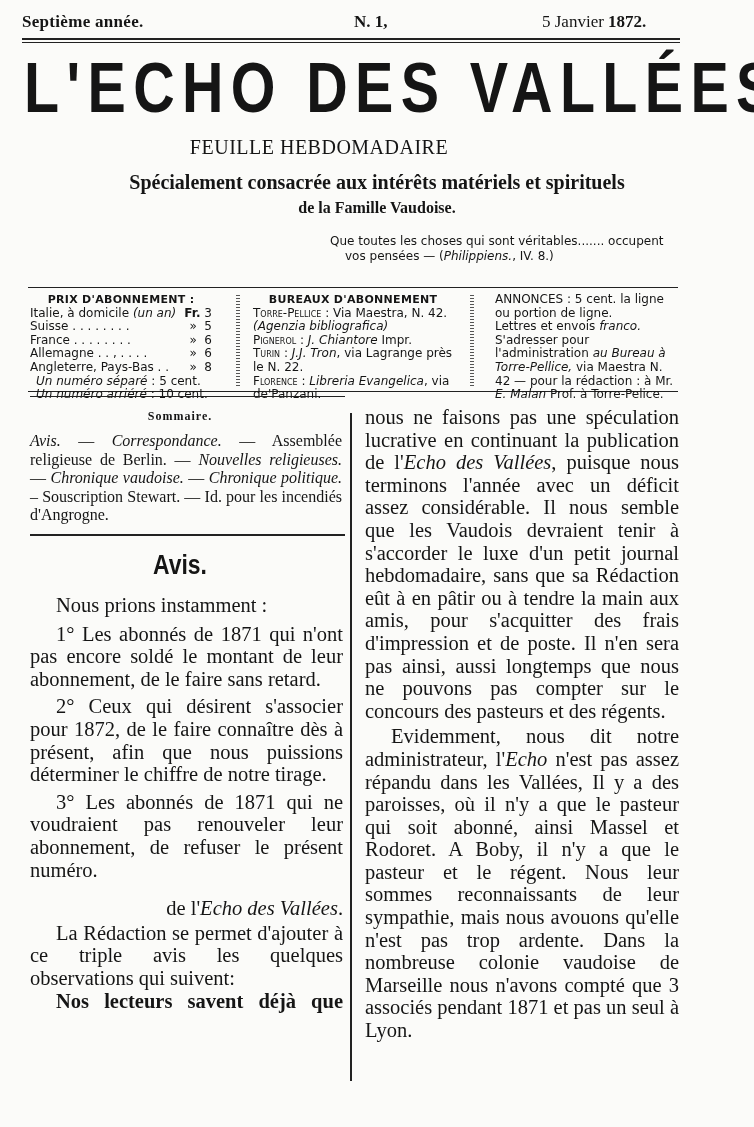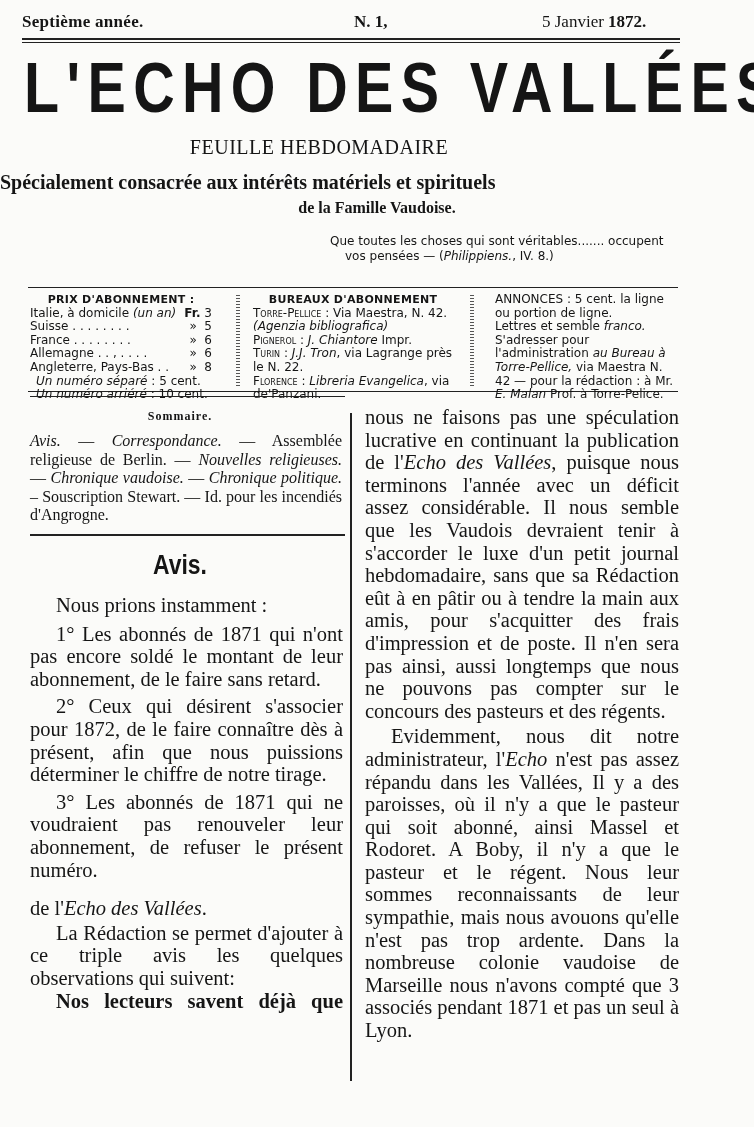--- a/index.html
+++ b/index.html
@@ -20,21 +20,21 @@
     #masthead {
       left: 24px; top: 48px; width: 665px;
       font-family: "Liberation Sans", "DejaVu Sans", sans-serif;
       font-weight: bold; font-size: 70px; line-height: 80px;
       letter-spacing: 5px;
       transform: scaleX(0.82); transform-origin: left top;
       white-space: nowrap;
     }
     #masthead-inner { display: inline-block; width: 810px; letter-spacing: 9px; }
     #subtitle { left: 0; width: 638px; top: 136px; text-align: center; font-size: 20px; letter-spacing: 0.5px; }
-    #tagline1 { left: 0; width: 754px; top: 171px; font-size: 20px; font-weight: bold; }
+    #tagline1 { left: 0; width: 754px; top: 171px; text-align: center; font-size: 20px; font-weight: bold; }
     #tagline2 { left: 0; width: 754px; top: 199px; text-align: center; font-size: 16px; font-weight: bold; }
     #quote1 { left: 330px; top: 234px; font-size: 12px; font-family: "DejaVu Sans", sans-serif; }
     #quote2 { left: 345px; top: 249px; font-size: 12px; font-family: "DejaVu Sans", sans-serif; }
     #quote2 i { font-style: italic; }
     .info { font-size: 12px; line-height: 13.6px; font-family: "DejaVu Sans", sans-serif; }
     .info .hdr { font-weight: bold; text-align: center; font-size: 11px; letter-spacing: 0.3px; }
     .row { display: flex; justify-content: space-between; }
     .wavy {
       position: absolute; width: 4px;
       background: repeating-linear-gradient(to bottom, #555 0px, #555 1px, transparent 1px, transparent 3px);
@@ -100,39 +100,39 @@
 <div class="abs info" style="left:253px; top:293px; width:200px; text-align:left;">
   <div class="hdr">BUREAUX D'ABONNEMENT</div>
   <div><span class="sc">Torre-Pellice</span><span> : </span><span>Via Maestra, N. 42.</span> <i>(Agenzia bibliografica)</i></div>
   <div><span class="sc">Pignerol</span><span> : </span><i>J. Chiantore</i><span> Impr.</span></div>
   <div><span class="sc">Turin</span><span> : </span><i>J.J. Tron</i><span>, via Lagrange près le N. 22.</span></div>
   <div><span class="sc">Florence</span><span> : </span><i>Libreria Evangelica</i><span>, via de'Panzani.</span></div>
 </div>
 
 <div class="abs info" style="left:495px; top:293px; width:186px;">
   <div>ANNONCES : 5 cent. la ligne ou portion de ligne.</div>
-  <div><span>Lettres et semble</span> <i>franco.</i><span> S'adresser pour l'administration</span> <i>au Bureau à Torre-Pellice,</i> <span>via Maestra N. 42 — pour la rédaction : à Mr.</span> <i>E. Malan</i> <span>Prof. à Torre-Pelice.</span></div>
+  <div><span>Lettres et envois</span> <i>franco.</i><span> S'adresser pour l'administration</span> <i>au Bureau à Torre-Pellice,</i> <span>via Maestra N. 42 — pour la rédaction : à Mr.</span> <i>E. Malan</i> <span>Prof. à Torre-Pelice.</span></div>
 </div>
 
 <div class="rule" style="left:30px; top:396px; width:315px; height:1px;"></div>
 <div class="abs" id="sommaire-title">Sommaire.</div>
 <div class="abs" id="sommaire-text">
   <span class="ital">Avis.</span><span> — </span><span class="ital">Correspondance.</span><span> — Assemblée religieuse de Berlin. — </span><span class="ital">Nouvelles religieuses.</span><span> — </span><span class="ital">Chronique vaudoise.</span><span> — </span><span class="ital">Chronique politique.</span><span> – Souscription Stewart. — Id. pour les incendiés d'Angrogne.</span>
 </div>
 <div class="rule" style="left:30px; top:534px; width:315px; height:2px;"></div>
 
 <div class="rule" style="left:350px; top:413px; width:2px; height:668px;"></div>
 
 <div class="abs" id="avis-title">Avis.</div>
 <div class="col" style="left:30px; top:594px; width:313px;">
   <p class="indent" style="margin-bottom:6px;">Nous prions instamment :</p>
   <p class="indent" style="margin-bottom:5px;">1° Les abonnés de 1871 qui n'ont pas encore soldé le montant de leur abonnement, de le faire sans retard.</p>
   <p class="indent" style="margin-bottom:5px;">2° Ceux qui désirent s'associer pour 1872, de le faire connaître dès à présent, afin que nous puissions déterminer le chiffre de notre tirage.</p>
   <p class="indent" style="margin-bottom:16px;">3° Les abonnés de 1871 qui ne voudraient pas renouveler leur abonnement, de refuser le présent numéro.</p>
-  <p style=""><span>de l'</span><i>Echo des Vallées</i><span>.</span></p>
+  <p style="text-align:right;"><span>de l'</span><i>Echo des Vallées</i><span>.</span></p>
   <p class="indent" style="margin-top:2px;">La Rédaction se permet d'ajouter à ce triple avis les quelques observations qui suivent:</p>
   <p class="indent bold" style="text-align-last: justify;">Nos lecteurs savent déjà que</p>
 </div>
 
 <div class="col" style="left:365px; top:406px; width:314px;">
   <p><span>nous ne faisons pas une spéculation lucrative en continuant la publication de l'</span><i>Echo des Vallées</i><span>, puisque nous terminons l'année avec un déficit assez considérable. Il nous semble que les Vaudois devraient tenir à s'accorder le luxe d'un petit journal hebdomadaire, sans que sa Rédaction eût à en pâtir ou à tendre la main aux amis, pour s'acquitter des frais d'impression et de poste. Il n'en sera pas ainsi, aussi longtemps que nous ne pouvons pas compter sur le concours des pasteurs et des régents.</span></p>
   <p class="indent" style="margin-top:3px;"><span>Evidemment, nous dit notre administrateur, l'</span><i>Echo</i><span> n'est pas assez répandu dans les Vallées, Il y a des paroisses, où il n'y a que le pasteur qui soit abonné, ainsi Massel et Rodoret. A Boby, il n'y a que le pasteur et le régent. Nous leur sommes reconnaissants de leur sympathie, mais nous avouons qu'elle n'est pas trop ardente. Dans la nombreuse colonie vaudoise de Marseille nous n'avons compté que 3 associés pendant 1871 et pas un seul à Lyon.</span></p>
 </div>
 
 </body></html>

